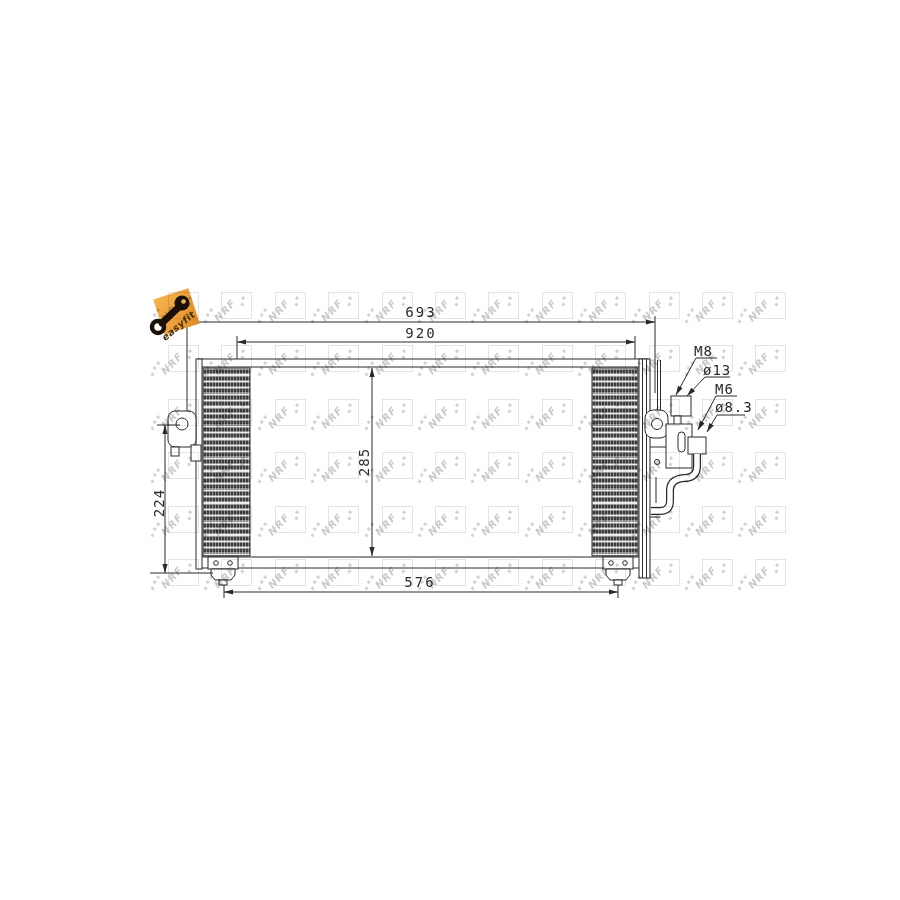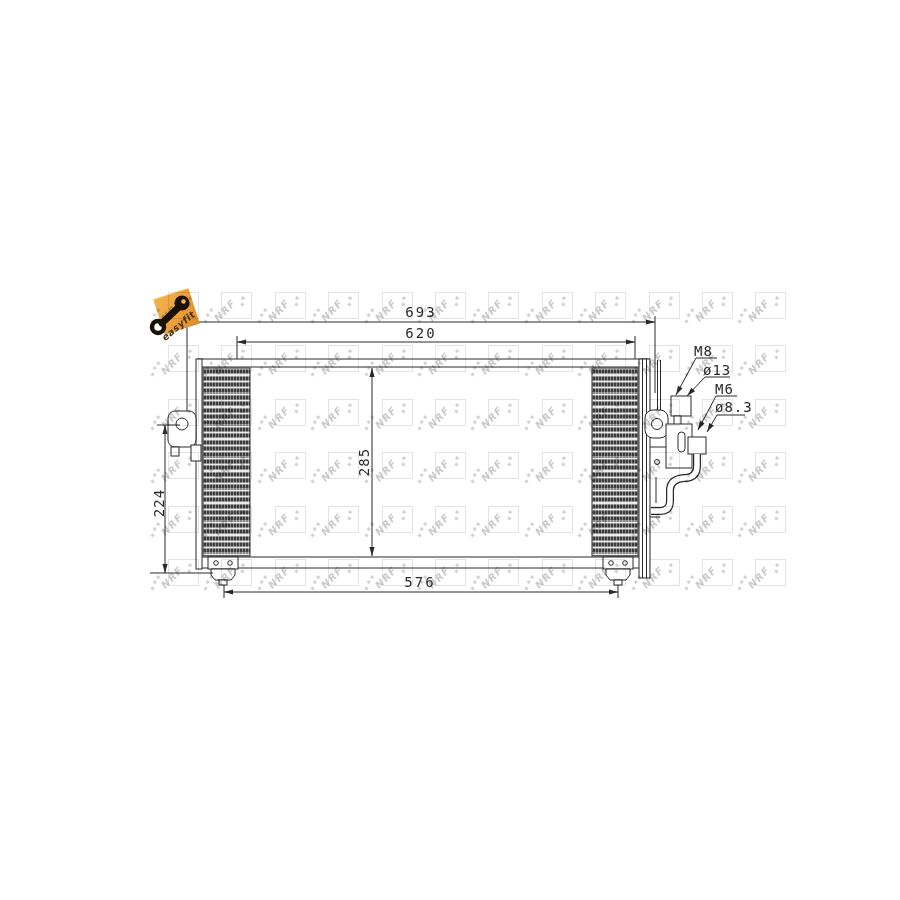--- a/index.html
+++ b/index.html
@@ -141,21 +141,21 @@
       <polygon points="165,425 167.6,434 162.4,434" fill="#2a2a2a" stroke="none"></polygon>
       <polygon points="618,592 609,594.6 609,589.4" fill="#2a2a2a" stroke="none"></polygon>
       <polygon points="224,592 233,589.4 233,594.6" fill="#2a2a2a" stroke="none"></polygon>
       <polygon points="676,395 677.9924163739913,385.8462970884646 682.5668902445873,388.3189856671651" fill="#2a2a2a" stroke="none"></polygon>
       <polygon points="687,396 691.3022248530418,387.67828976027954 695.0771788093522,391.25456192941556" fill="#2a2a2a" stroke="none"></polygon>
       <polygon points="698,430 699.9131409012689,420.829400679787 704.5088380662737,423.26241682596594" fill="#2a2a2a" stroke="none"></polygon>
       <polygon points="707,432 709.3221521796604,422.92433973451523 713.8042100984808,425.56084439264487" fill="#2a2a2a" stroke="none"></polygon>
     </svg>
 
   <div class="lbl ctr" style="left:393px;top:304px">693</div>
-  <div class="lbl ctr" style="left:393px;top:325px">620</div>
+  <div class="lbl ctr" style="left:393px;top:325px">920</div>
   <div class="lbl rot" style="left:344px;top:454px">285</div>
   <div class="lbl rot" style="left:139px;top:495px">224</div>
   <div class="lbl ctr" style="left:392px;top:574px">576</div>
 
   <div class="lbl" style="left:694px;top:343px">M8</div>
   <div class="lbl" style="left:703px;top:362px">ø13</div>
   <div class="lbl" style="left:715px;top:381px">M6</div>
   <div class="lbl" style="left:715px;top:399px">ø8.3</div>
 
   <div id="easyfit">

